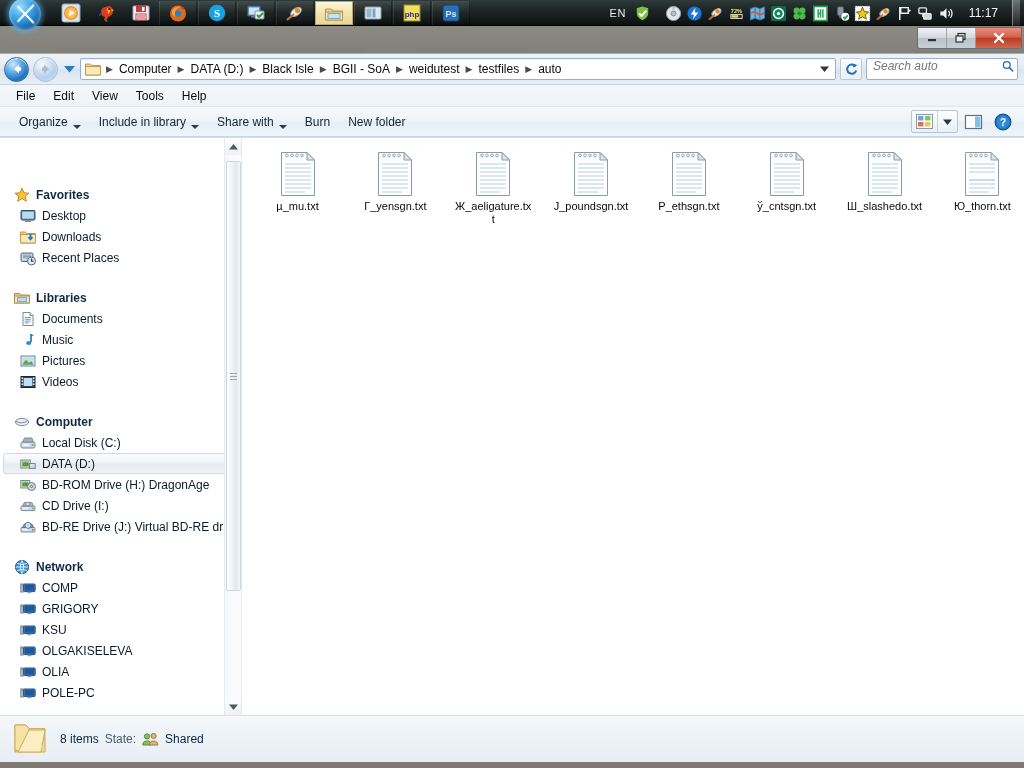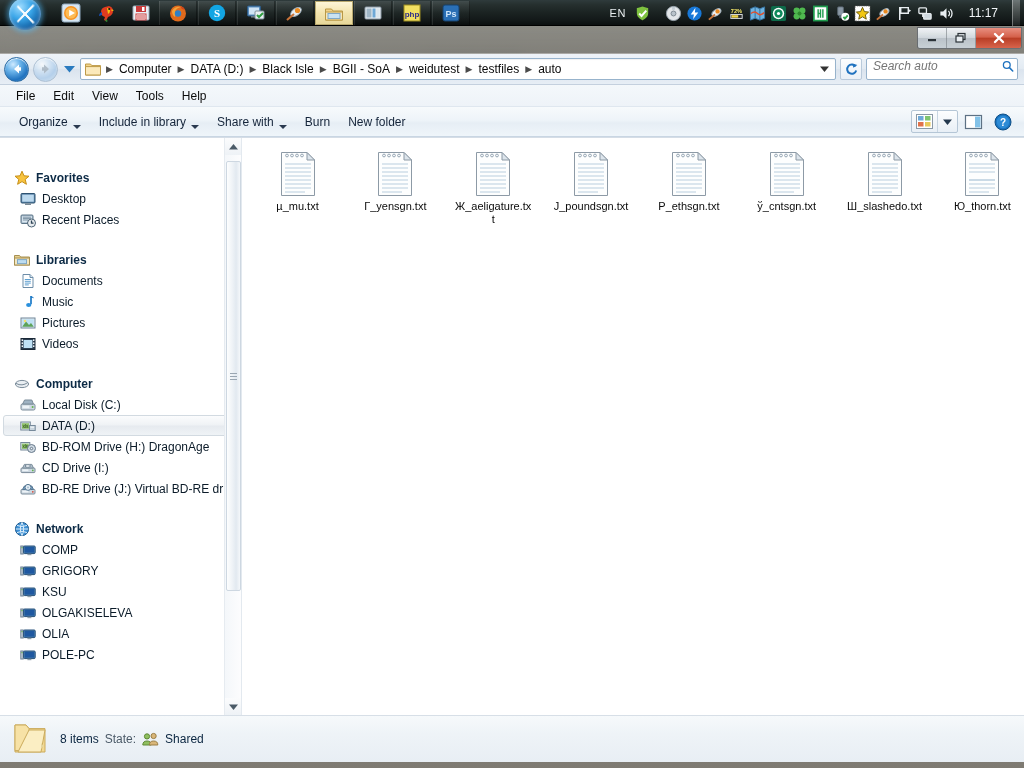--- a/index.html
+++ b/index.html
@@ -193,21 +193,21 @@
 
   
   #body { display: flex; height: 578px; background: #fff; border-top: 1px solid #d5dde6; }
 
   
   #navpane {
     width: 242px; flex: none; background: #fff;
     position: relative; overflow: hidden;
     border-right: 1px solid #e3e9ef;
   }
-  #navlist { padding-top: 24px; }
+  #navlist { padding-top: 24px; margin-top: 17px; }
   .nv-row { display: flex; align-items: center; height: 21px; padding-left: 20px; gap: 6px; }
   .nv-row.head { padding-left: 14px; margin-top: 5px; }
   .nv-row.head .nv-label { font-weight: bold; color: #0c2a45; }
   .nv-row .nv-label { font-size: 12px; color: #0b1b29; white-space: nowrap; }
   .nv-row.selected {
     background: linear-gradient(180deg, #fbfcfd 0%, #eff2f5 48%, #e6eaef 52%, #eff3f6 100%);
     border: 1px solid #d2dae1; border-radius: 3px;
     height: 21px; margin: 0 4px 0 3px; padding-left: 16px;
   }
   .nv-ico { width: 16px; height: 16px; flex: none; display: block; }
@@ -635,20 +635,28 @@
         <div class="nv-row">
           <svg class="nv-ico" viewBox="0 0 16 16">
             <rect x="1" y="2.5" width="14" height="9.5" rx="1" fill="#5b83a8" stroke="#2d5271"></rect>
             <rect x="2.2" y="3.7" width="11.6" height="7" fill="#bcd9ee"></rect>
             <rect x="5" y="12.4" width="6" height="1.6" fill="#7b8b97"></rect>
           </svg>
           <span class="nv-label">Desktop</span>
         </div>
         <div class="nv-row">
           <svg class="nv-ico" viewBox="0 0 16 16">
+            <path d="M0.5 3 h5 l1.2 1.5 H15.5 V14 H0.5z" fill="#f0cf84" stroke="#bd9a48"></path>
+            <path d="M0.5 5.5 h15 V14 h-15z" fill="#fae8bb" stroke="#bd9a48"></path>
+            <path d="M10.5 5 v4 M8.5 8 l2 2.3 2-2.3" stroke="#1e79c7" stroke-width="1.8" fill="none"></path>
+          </svg>
+          <span class="nv-label">Downloads</span>
+        </div>
+        <div class="nv-row">
+          <svg class="nv-ico" viewBox="0 0 16 16">
             <rect x="1" y="3" width="12" height="8.5" rx="1" fill="#a8bdcd" stroke="#5d7587"></rect>
             <rect x="2.2" y="4.2" width="9.6" height="6" fill="#dde9f2"></rect>
             <path d="M3 5.2 h8 M3 6.6 h8 M3 8 h5" stroke="#7e94a5"></path>
             <circle cx="11.5" cy="11" r="4" fill="#e8ecef" stroke="#4d6375"></circle>
             <path d="M11.5 8.6 v2.6 h2" stroke="#2c4356" stroke-width="1.3" fill="none"></path>
           </svg>
           <span class="nv-label">Recent Places</span>
         </div>
 
         <div class="nv-spacer"></div>

